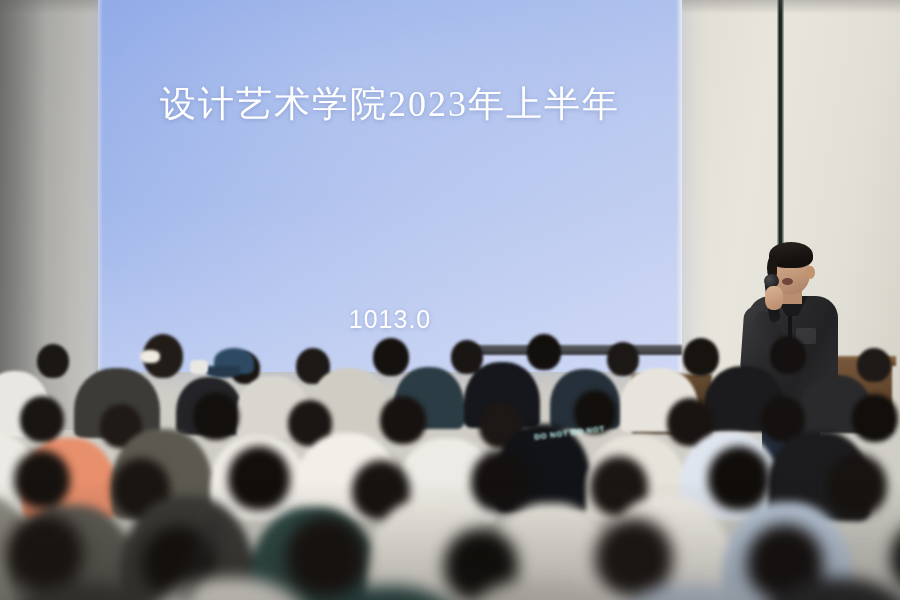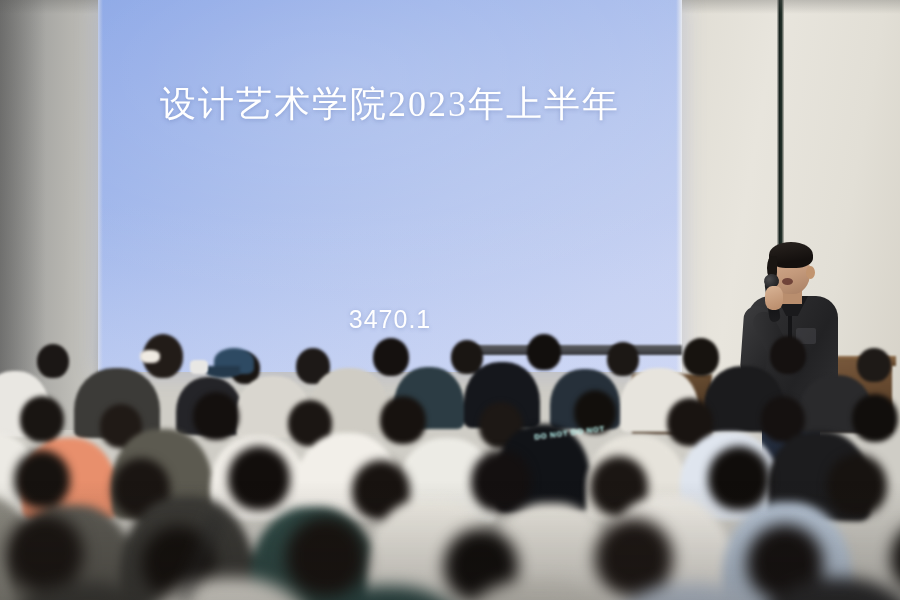--- a/index.html
+++ b/index.html
@@ -284,21 +284,21 @@
   <div class="ceiling-band"></div>
 
   <div class="screen">
     <div class="screen-vignette"></div>
     <div class="screen-edge-l"></div>
     <div class="screen-edge-r"></div>
   </div>
   <div class="screen-frame-bottom"></div>
 
   <div class="slide-text slide-subtitle-top">设计艺术学院2023年上半年</div>
-  <div class="slide-text slide-date">3470.1</div>
+  <div class="slide-text slide-date">1013.0</div>
 
   <div class="podium2"></div>
   <div class="podium-top"></div>
   <div class="podium"></div>
 
   <div class="presenter">
     <div class="p-legs"></div>
     <div class="p-torso"></div>
     <div class="p-arm-r"></div>
     <div class="p-pocket"></div>

